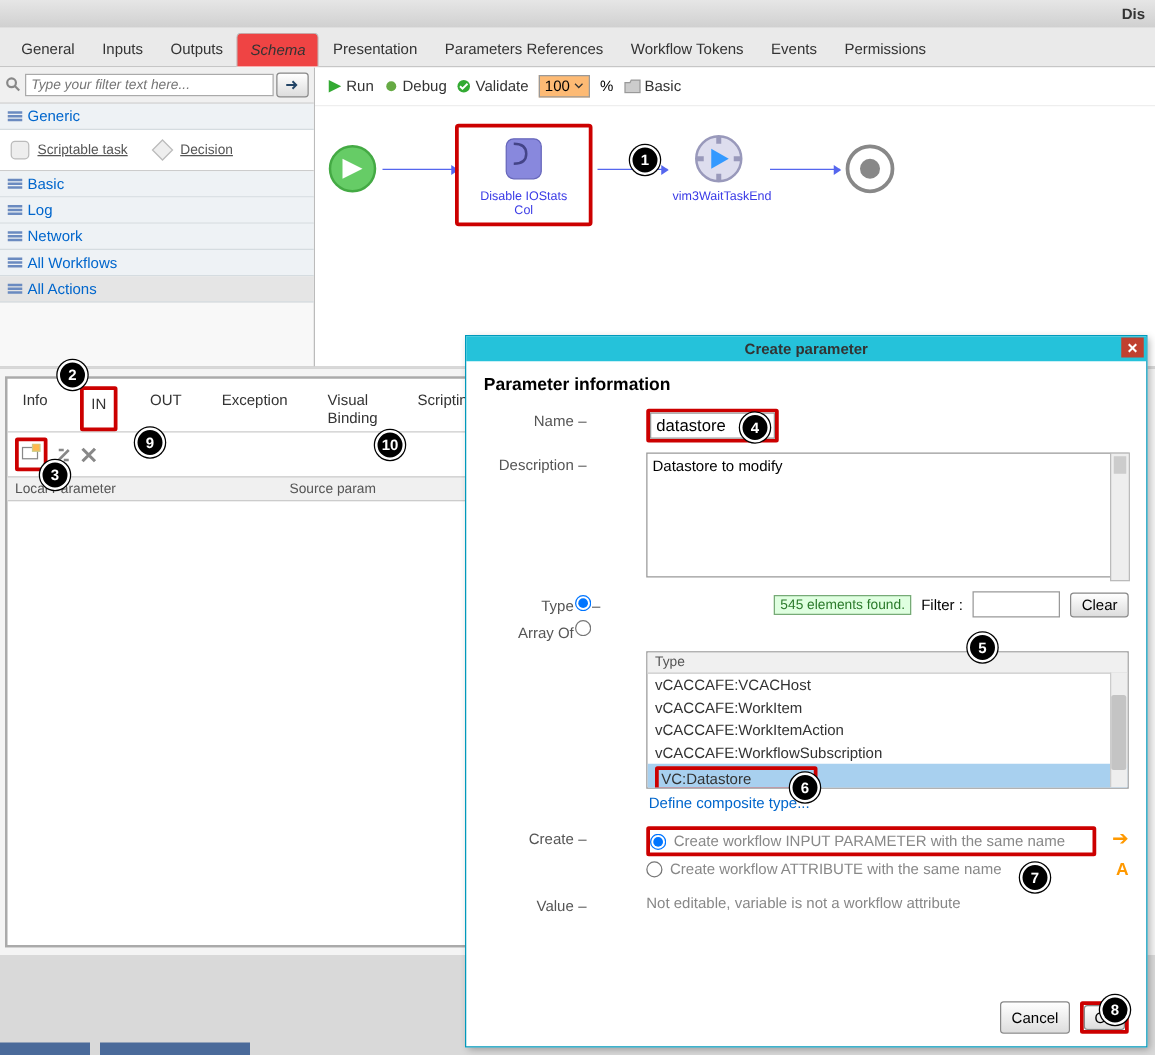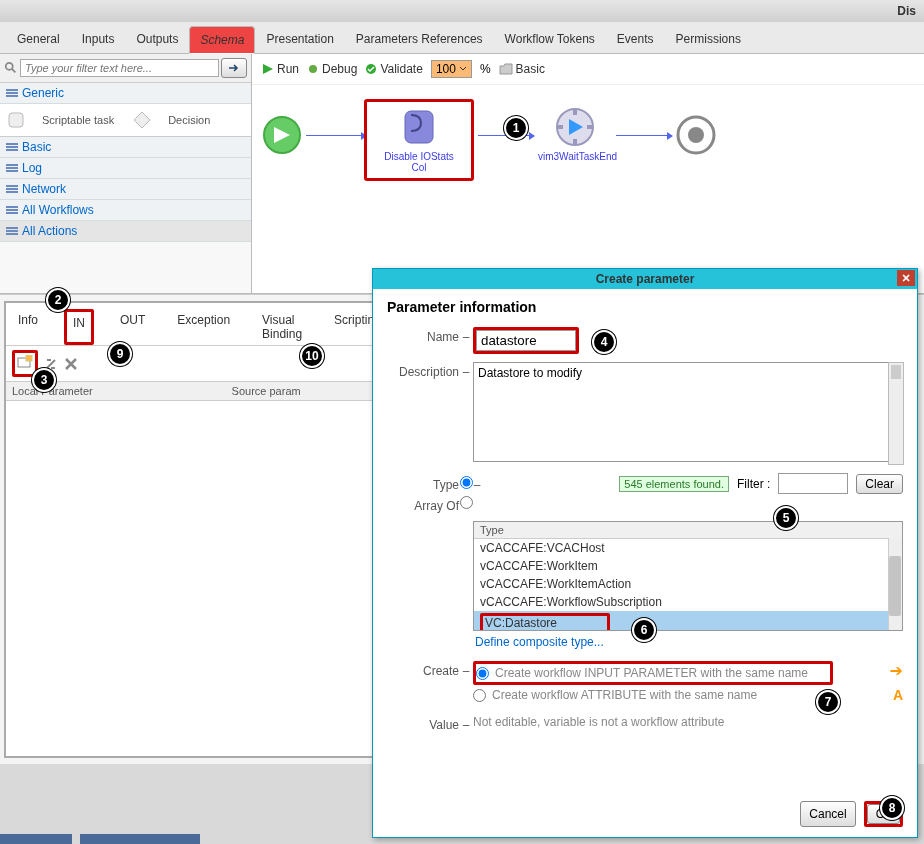--- a/index.html
+++ b/index.html
@@ -10,21 +10,21 @@
 .tab.active { background:#ef4444; border:1px solid #bbb; border-bottom:1px solid #fff; border-radius:4px 4px 0 0; position:relative; top:1px;font-style:italic;}
 .content { display:flex; background:#fff; height: 240px; border-bottom:1px solid #bbb;}
 .leftpanel { width: 252px; border-right:1px solid #bbb; background:#f8f8f8; display:flex; flex-direction:column;}
 .filterbar { display:flex; padding:4px; background:#f0f0f0; border-bottom:1px solid #ccc; align-items:center; gap:2px;}
 .filterbar svg {flex-shrink:0;}
 .filterbar input { flex:1; border:1px solid #aaa; padding:2px 4px; font-size:11px; font-style:italic; color:#888;}
 .filterbar button { width:26px; height:20px; border:1px solid #888; background:linear-gradient(#fff,#ddd); border-radius:3px; cursor:pointer; display:flex; align-items:center; justify-content:center;}
 .catrow { display:flex; align-items:center; padding:3px 6px; background:#eef2f5; border-bottom:1px solid #d5dce0; color:#0066cc; cursor:pointer; gap:4px;}
 .catrow.sel { background:#e5e5e5;}
 .palette { background:#fff; padding:6px; display:flex; gap:18px; border-bottom:1px solid #ccc;}
-.palitem { display:flex; align-items:center; gap:16px; color:#555; font-size:11px;}
+.palitem { display:flex; align-items:center; gap:4px; color:#555; font-size:11px;text-decoration:underline;}
 .canvas { flex:1; background:#fff; position:relative;}
 .toolbar { display:flex; align-items:center; gap:8px; padding:6px 10px; border-bottom:1px solid #eee;}
 .tbtn { display:flex; align-items:center; gap:3px; color:#333; cursor:pointer; }
 .zoomsel { border:1px solid #999; padding:1px 4px; background:#fdba74; display:inline-flex; align-items:center; gap:3px;}
 .flow { position:relative; padding:30px 10px;}
 .node { position:absolute; text-align:center; font-size:10px; color:#3a3ae6;}
 .redbox { border:3px solid #c00; border-radius:3px; position:absolute;}
 .arrow { position:absolute; height:1px; background:#5566ee;}
 .arrow::after{content:"";position:absolute;right:-1px;top:-3px;border-left:6px solid #5566ee;border-top:4px solid transparent;border-bottom:4px solid transparent;}
 .bottom { display:flex; background:#f4f4f4; border-top:1px solid #ccc; height: 470px;}
@@ -36,21 +36,21 @@
 .colhead { display:flex; border-top:1px solid #ccc; border-bottom:1px solid #ccc; background:#f0f0f0; font-size:11px; color:#555;}
 .colhead div{ padding:3px 6px;}
 .dialog { position:absolute; top:268px; left:372px; width:546px; height:570px; border:1px solid #0099bb; background:#fff; box-shadow:2px 2px 6px rgba(0,0,0,.3);}
 .dlg-title { background:#25c2da; color:#333; font-weight:bold; text-align:center; padding:3px; position:relative; font-size:12px;}
 .dlg-title .close { position:absolute; right:2px; top:1px; background:#c04030; color:#fff; width:18px; height:16px; display:flex; align-items:center; justify-content:center; font-size:11px; cursor:pointer;}
 .dlg-body { padding:10px 14px;}
 .dlg-h { font-weight:bold; font-size:14px; margin-bottom:12px;}
 .frow { display:flex; margin-bottom:8px; align-items:flex-start;}
 .flabel { width:72px; text-align:right; color:#555; padding-top:3px;}
 .fdash { width:14px; text-align:center; color:#555; padding-top:3px;}
-.fctl { flex:1;}
+.fctl { flex:1;margin-left:44px;}
 .fctl input[type=text]{ width:100px; border:1px solid #999; padding:2px 4px;}
 .fctl textarea{ width:100%; height:100px; border:1px solid #999; padding:3px 4px; font-family:Arial; font-size:12px; resize:none;}
 .redframe { border:3px solid #c00; border-radius:2px; display:inline-block; padding:0;}
 .typelist { border:1px solid #999; background:#fff; height:110px; overflow:hidden; position:relative;}
 .typeitem { padding:2px 6px; font-size:12px; color:#333;}
 .typeitem.sel { background:#a8d0ef;}
 .link { color:#0066cc; cursor:pointer; font-size:12px;}
 .statusfound { border:1px solid #7a7; background:#dfffe0; color:#2a7a2a; padding:1px 4px; font-size:11px;}
 .smallbtn { border:1px solid #888; background:linear-gradient(#fff,#ddd); padding:2px 8px; border-radius:3px; cursor:pointer; font-size:12px;}
 .radio-row{ display:flex; align-items:center; gap:6px; font-size:12px; color:#888; padding:2px 0;}

